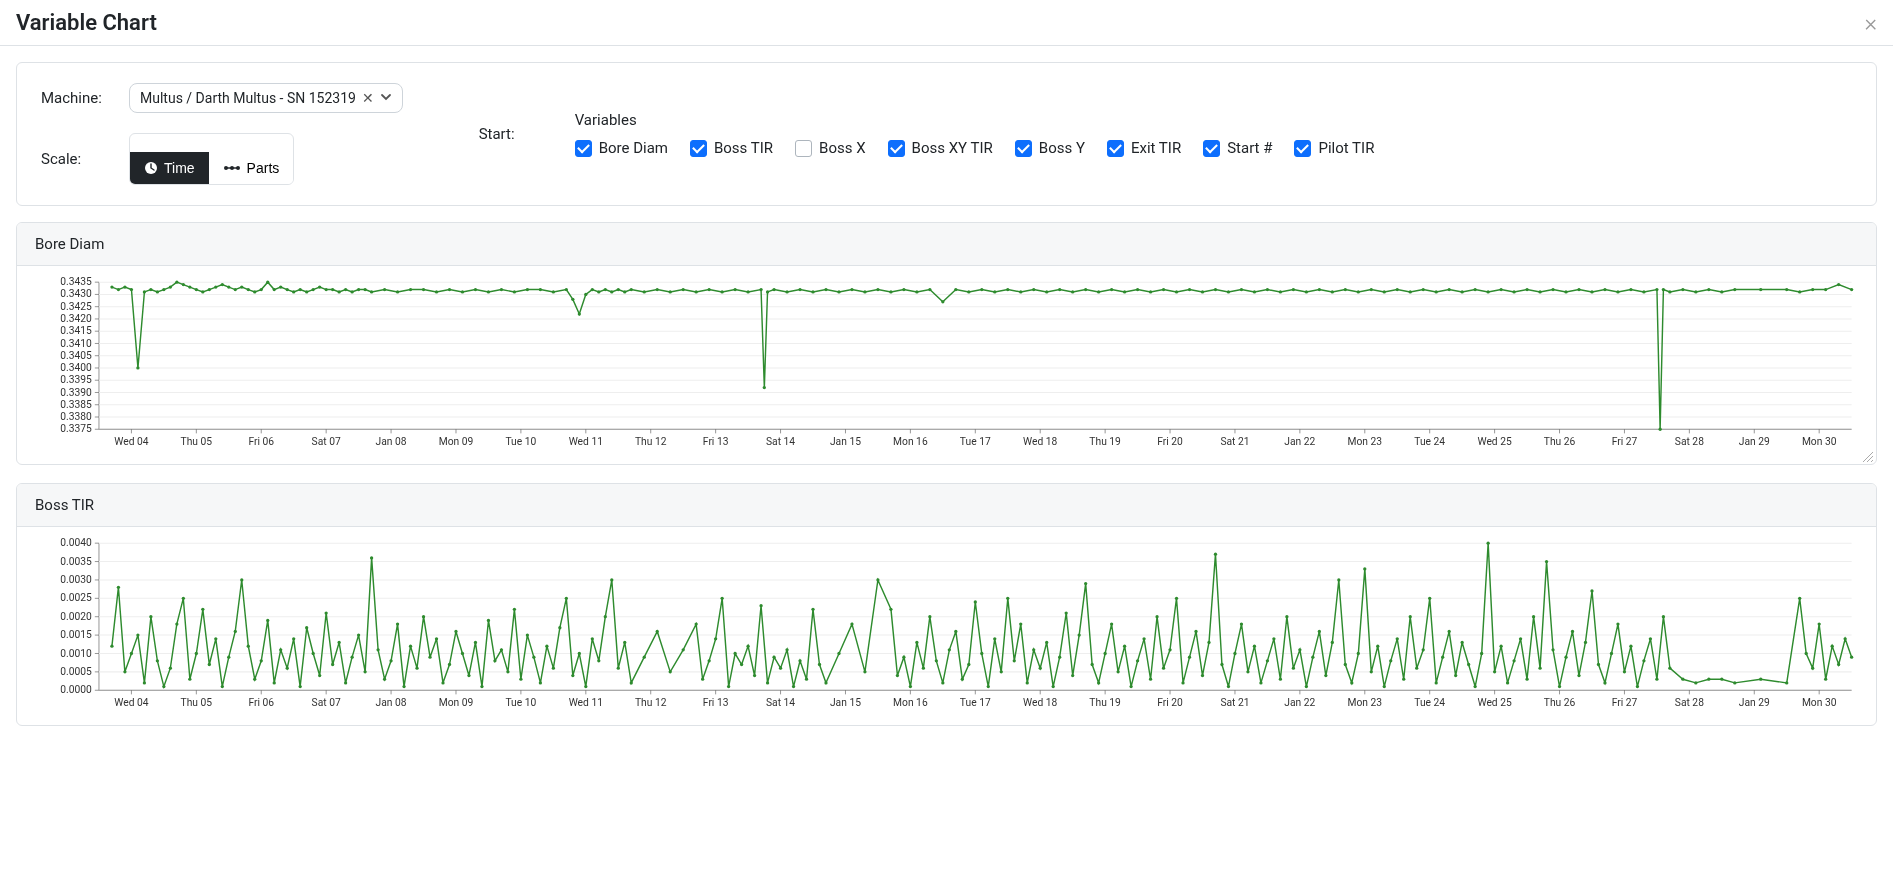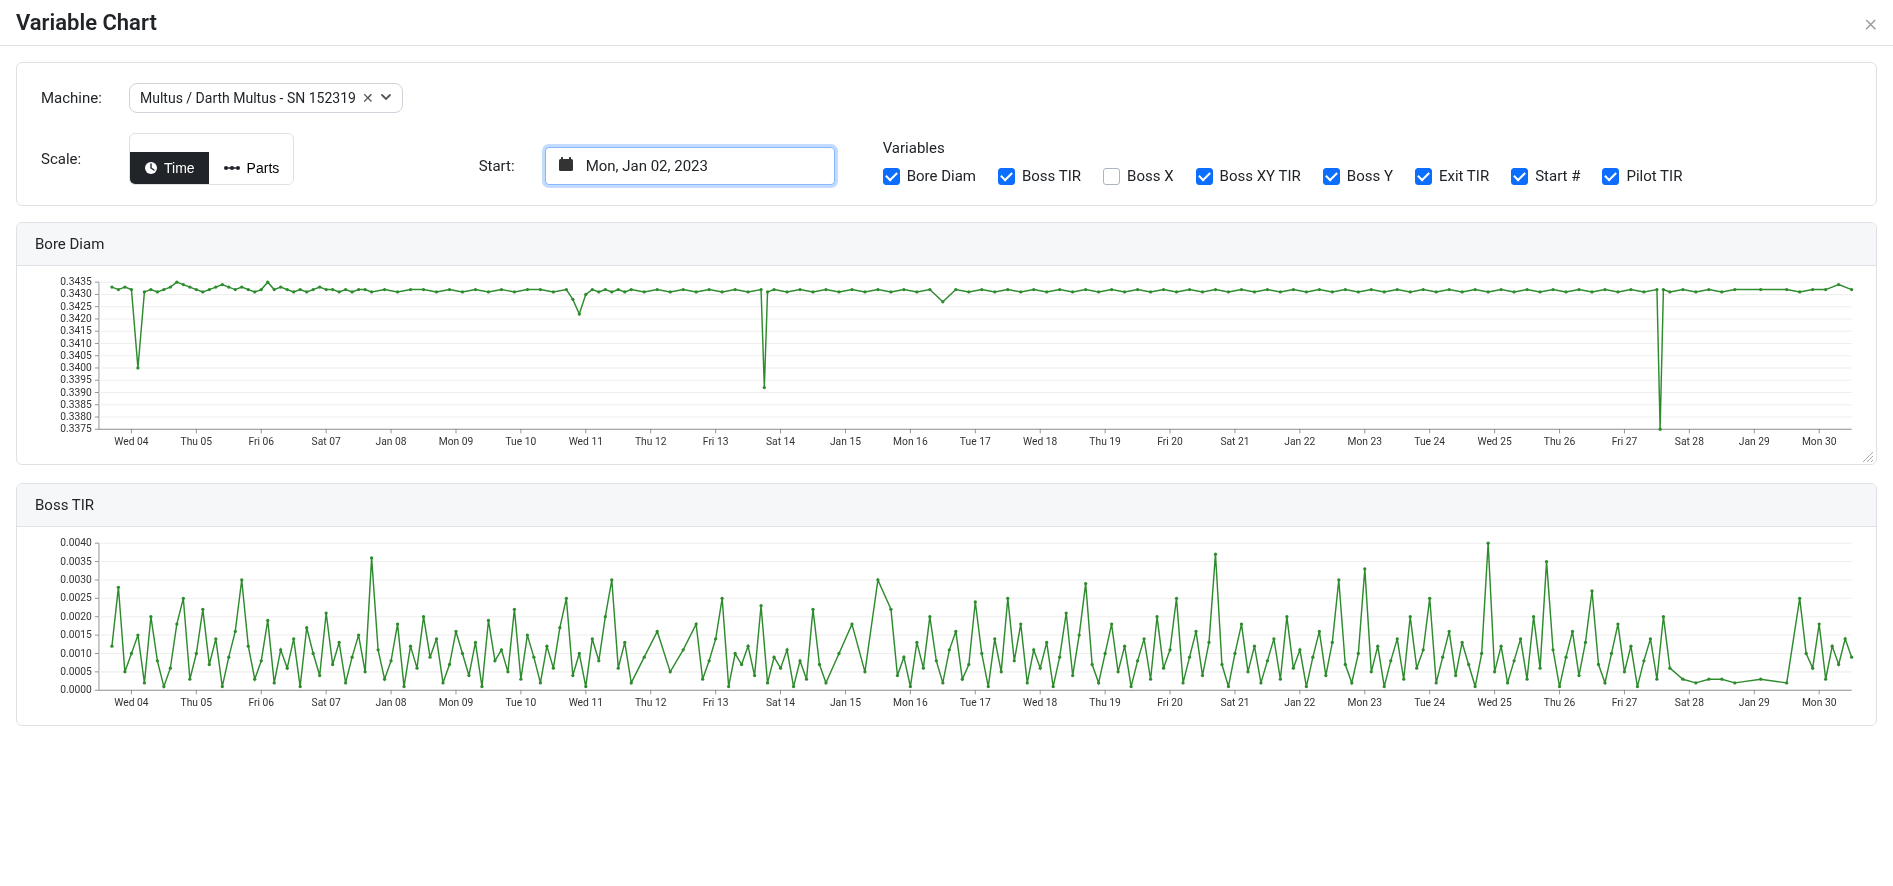--- a/index.html
+++ b/index.html
@@ -19,21 +19,21 @@
   .modal-title { font-size: 22px; font-weight: 600; }
   .close-x { font-size: 24px; color: #999; cursor: pointer; line-height: 1; font-weight: 300; }
 
   .controls-card {
     margin: 16px;
     border: 1px solid #dee2e6;
     border-radius: 6px;
     padding: 20px 24px;
     display: flex;
     gap: 48px;
-    align-items: flex-end;
+    align-items: center;
   }
 
   .ctrl-col { display: flex; flex-direction: column; gap: 20px; }
   .ctrl-row { display: flex; align-items: center; gap: 18px; }
   .ctrl-label { font-size: 15px; min-width: 70px; font-weight: 400; }
 
   .machine-select {
     display: flex; align-items: center; gap: 6px;
     border: 1px solid #ced4da; border-radius: 8px;
     padding: 6px 10px;
@@ -160,30 +160,20 @@
           </span>
           <span>Parts</span>
         </button>
       </div>
     </div>
   </div>
 
   <div class="ctrl-col">
     <div class="ctrl-row">
       <div class="ctrl-label" style="min-width:48px;margin-left:28px;">Start:</div>
-      <div class="date-input focused">
-        <span class="cal-icon filled">
-          <svg width="16" height="16" viewBox="0 0 16 16">
-              <rect x="1" y="3" width="14" height="12" rx="1.5"></rect>
-              <rect x="3" y="1" width="2" height="3" rx="0.5" fill="#333"></rect>
-              <rect x="11" y="1" width="2" height="3" rx="0.5" fill="#333"></rect>
-            </svg>
-        </span>
-        <span>Mon, Jan 02, 2023</span>
-      </div>
     </div>
   </div>
 
   <div class="variables-col">
     <div class="variables-title">Variables</div>
     <div class="checkbox-row" id="variables-row">
         <label class="chk-item">
           <span class="chk-box checked"></span>
           <span>Bore Diam</span>
         </label>

